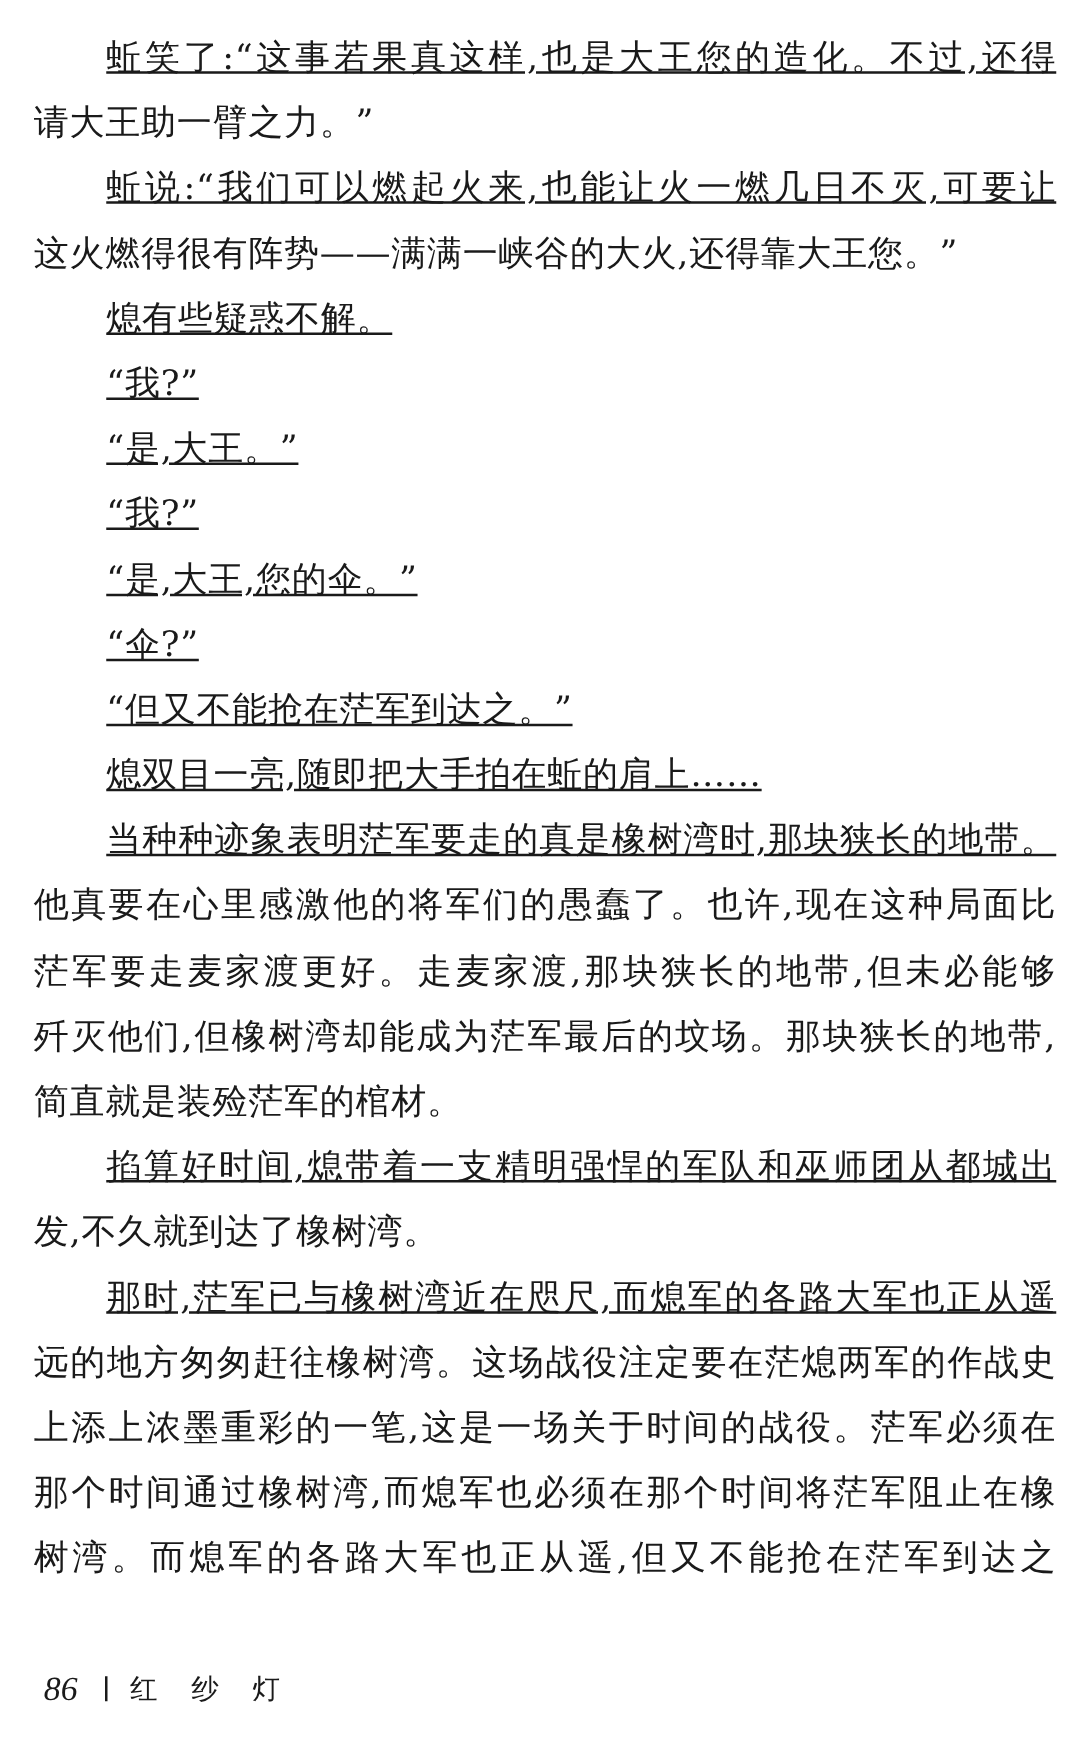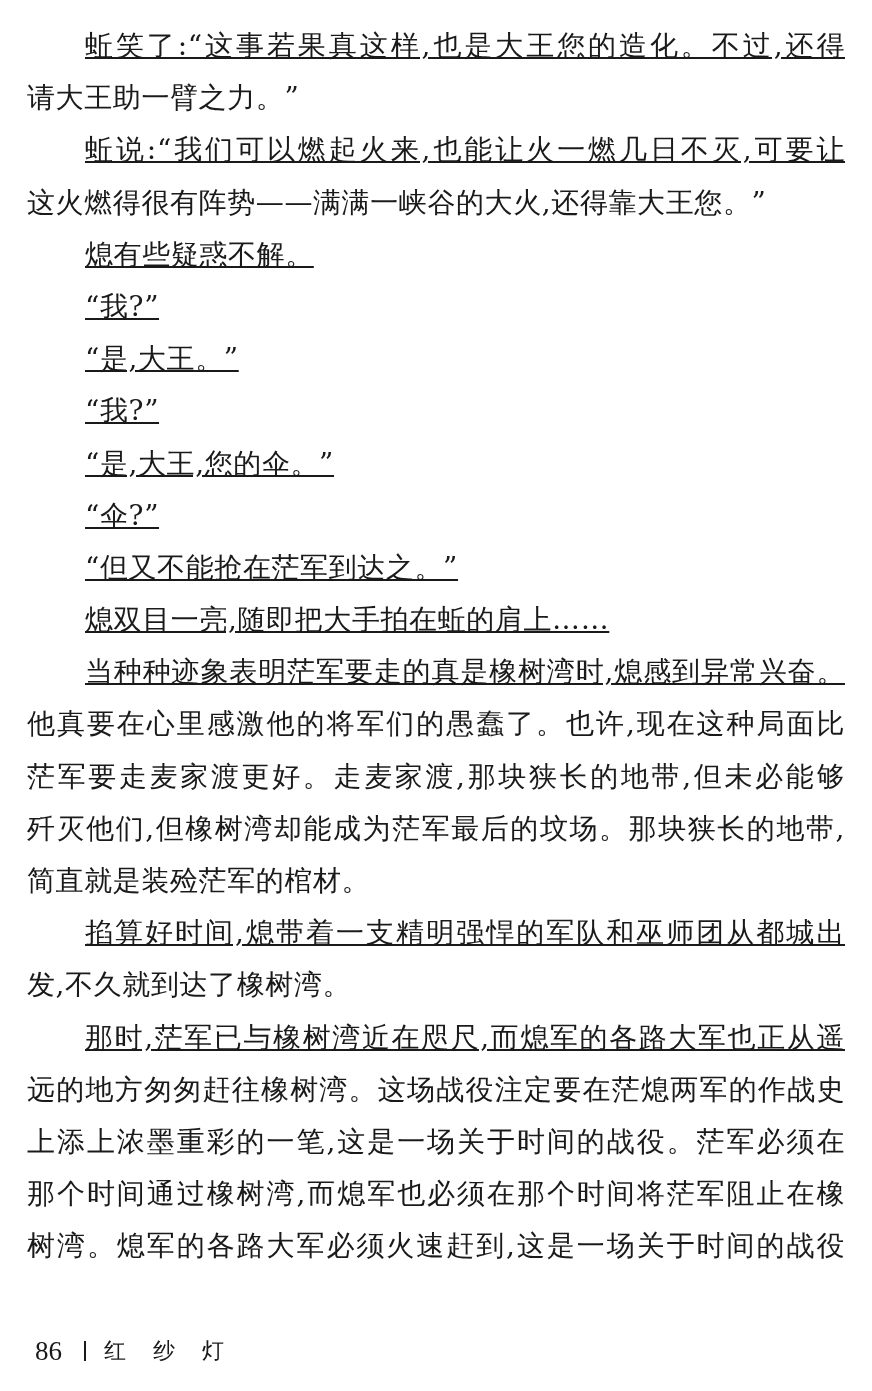--- a/index.html
+++ b/index.html
@@ -40,20 +40,21 @@
     .footer {
       position: absolute;
       left: 35px;
       top: 1333px;
       height: 36px;
       display: flex;
       align-items: center;
     }
     .page-number {
       font-family: "Liberation Serif", "DejaVu Serif", serif;
+      font-style: italic;
       font-size: 27px;
       color: #1a1a1a;
       margin-right: 22px;
     }
     .footer-divider {
       width: 2px;
       height: 20px;
       background: #1a1a1a;
       margin-right: 18px;
     }
@@ -105,38 +106,38 @@
 
   <div class="paragraph">
     <div class="line indent last">“但又不能抢在茫军到达之。”</div>
   </div>
 
   <div class="paragraph">
     <div class="line indent last">熄双目一亮,随即把大手拍在蚯的肩上……</div>
   </div>
 
   <div class="paragraph">
-    <div class="line indent">当种种迹象表明茫军要走的真是橡树湾时,熄感到异常兴奋。</div>
+    <div class="line indent">当种种迹象表明茫军要走的真是橡树湾时,那块狭长的地带。</div>
     <div class="line">他真要在心里感激他的将军们的愚蠢了。也许,现在这种局面比</div>
     <div class="line">茫军要走麦家渡更好。走麦家渡,那块狭长的地带,但未必能够</div>
     <div class="line">歼灭他们,但橡树湾却能成为茫军最后的坟场。那块狭长的地带,</div>
     <div class="line last">简直就是装殓茫军的棺材。</div>
   </div>
 
   <div class="paragraph">
     <div class="line indent">掐算好时间,熄带着一支精明强悍的军队和巫师团从都城出</div>
     <div class="line last">发,不久就到达了橡树湾。</div>
   </div>
 
   <div class="paragraph">
     <div class="line indent">那时,茫军已与橡树湾近在咫尺,而熄军的各路大军也正从遥</div>
     <div class="line">远的地方匆匆赶往橡树湾。这场战役注定要在茫熄两军的作战史</div>
     <div class="line">上添上浓墨重彩的一笔,这是一场关于时间的战役。茫军必须在</div>
     <div class="line">那个时间通过橡树湾,而熄军也必须在那个时间将茫军阻止在橡</div>
-    <div class="line">树湾。熄军的各路大军必须火速赶到,这是一场关于时间的战役</div>
+    <div class="line">树湾。而熄军的各路大军也正从遥,但又不能抢在茫军到达之</div>
   </div>
 
 </div>
 
 <div class="footer">
   <span class="page-number">86</span>
   <span class="footer-divider"></span>
   <span class="book-title">红 纱 灯</span>
 </div>
 

